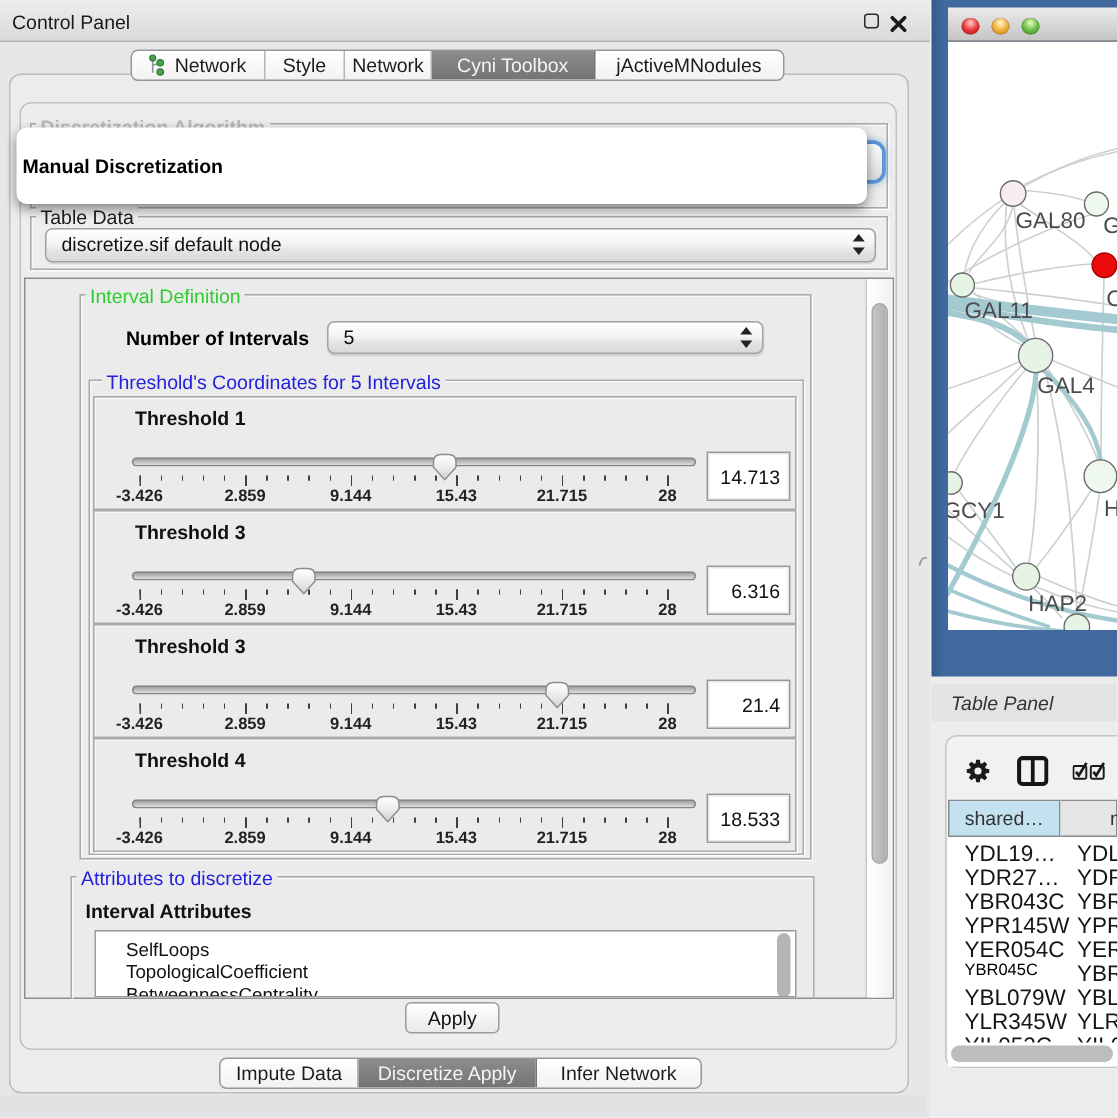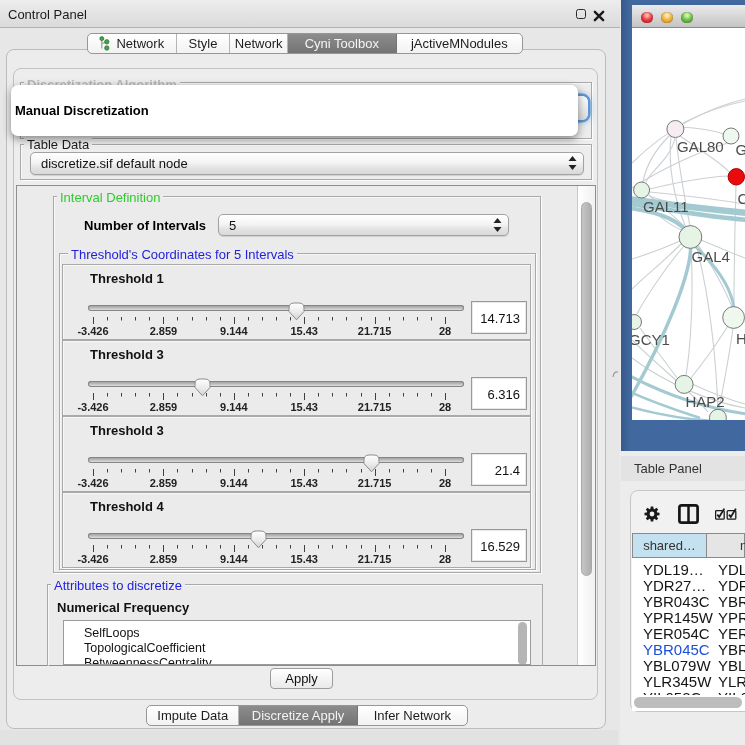--- a/index.html
+++ b/index.html
@@ -197,27 +197,27 @@
         <defs>
           <linearGradient id="tg4" x1="0" y1="0" x2="0" y2="1">
             <stop offset="0" stop-color="#ffffff"></stop>
             <stop offset="0.6" stop-color="#e8e8e8"></stop>
             <stop offset="1" stop-color="#cfcfcf"></stop>
           </linearGradient>
         </defs>
         <path d="M1,6 Q1,1 6,1 H11 Q16,1 16,6 V9.5 L8.5,17.8 L1,9.5 Z" fill="url(#tg4)" stroke="#8d8d8d" stroke-width="1"></path>
       </svg>
   <div class="vbox">
-        <span>16.529</span>
+        <span>18.533</span>
       </div>
 </div>
 
 <div class="tpanel" style="left:47px;top:584px;width:496px;height:82px;border-bottom:none;box-shadow:inset 1px 1px 0 rgba(255,255,255,.6);"></div>
 <div class="tlabel" style="left:51px;top:578px;color:#2222dd;background:#ebebeb;">Attributes to discretize</div>
-<div class="abs" style="left:57px;top:600px;font-size:13px;font-weight:bold;color:#111;">Numerical Frequency</div>
+<div class="abs" style="left:57px;top:600px;font-size:13px;font-weight:bold;color:#111;">Interval Attributes</div>
 <div class="abs" style="left:63px;top:620px;width:468px;height:45px;background:#fff;border:1px solid #9a9a9a;box-sizing:border-box;overflow:hidden;">
   <div style="position:absolute;left:20px;top:5px;font-size:12.5px;color:#111;">SelfLoops</div>
   <div style="position:absolute;left:20px;top:20px;font-size:12.5px;color:#111;">TopologicalCoefficient</div>
   <div style="position:absolute;left:20px;top:35px;font-size:12.5px;color:#111;">BetweennessCentrality</div>
   <div style="position:absolute;right:3px;top:1px;width:9px;height:43px;background:#b5b5b5;border-radius:5px;"></div>
 </div>
 
 <div class="abs" style="left:270px;top:668px;width:63px;height:21px;border:1px solid #9c9c9c;border-radius:4px;background:linear-gradient(#ffffff,#e9e9e9);box-sizing:border-box;text-align:center;"><span style="font-size:13px;color:#111;line-height:19px;">Apply</span></div>
 
 <div class="seg" style="left:146px;top:705px;width:322px;height:21px;">
@@ -304,21 +304,21 @@
 <text x="643" y="212">GAL11</text>
 <text x="691.5" y="262">GAL4</text>
 <text x="629" y="345">GCY1</text>
 <text x="736" y="344">H</text>
 <text x="685.5" y="407">HAP2</text>
 </g>
 </svg>
 </div>
 
 <div class="abs" style="left:621px;top:456px;width:124px;height:25px;background:#e3e3e3;"></div>
-<div class="abs" style="left:634px;top:461px;font-size:13px;color:#333;">Table Panel</div>
+<div class="abs" style="left:634px;top:461px;font-size:13px;color:#333;font-style:italic;">Table Panel</div>
 
 <div class="abs" style="left:630px;top:490px;width:130px;height:222px;background:#f1f1f1;border:1px solid #c6c6c6;border-radius:8px;box-sizing:border-box;"></div>
 
 <svg class="abs" style="left:644px;top:506px;" width="16" height="16" viewBox="-8 -8 16 16">
       <path d="M5.16,-1.60 L7.50,-1.21 L7.50,1.21 L5.16,1.60 L4.78,2.52 L6.16,4.45 L4.45,6.16 L2.52,4.78 L1.60,5.16 L1.21,7.50 L-1.21,7.50 L-1.60,5.16 L-2.52,4.78 L-4.45,6.16 L-6.16,4.45 L-4.78,2.52 L-5.16,1.60 L-7.50,1.21 L-7.50,-1.21 L-5.16,-1.60 L-4.78,-2.52 L-6.16,-4.45 L-4.45,-6.16 L-2.52,-4.78 L-1.60,-5.16 L-1.21,-7.50 L1.21,-7.50 L1.60,-5.16 L2.52,-4.78 L4.45,-6.16 L6.16,-4.45 L4.78,-2.52 Z" fill="#1a1a1a"></path>
       <circle r="2.4" fill="#f1f1f1"></circle>
     </svg>
 <svg class="abs" style="left:678px;top:504px;" width="21" height="20" viewBox="0 0 21 20">
       <rect x="1.4" y="1.4" width="18.2" height="17.2" rx="2.2" fill="none" stroke="#151515" stroke-width="2.7"></rect>
       <line x1="10.5" y1="1" x2="10.5" y2="19" stroke="#151515" stroke-width="2.5"></line>
@@ -341,21 +341,21 @@
   <div class="abs" style="left:11px;top:27.5px;font-size:15px;color:#151515;">YDL19…</div>
       <div class="abs" style="left:86px;top:27.5px;font-size:15px;color:#151515;">YDL1</div>
 <div class="abs" style="left:11px;top:43.6px;font-size:15px;color:#151515;">YDR27…</div>
       <div class="abs" style="left:86px;top:43.6px;font-size:15px;color:#151515;">YDR2</div>
 <div class="abs" style="left:11px;top:59.7px;font-size:15px;color:#151515;">YBR043C</div>
       <div class="abs" style="left:86px;top:59.7px;font-size:15px;color:#151515;">YBR0</div>
 <div class="abs" style="left:11px;top:75.8px;font-size:15px;color:#151515;">YPR145W</div>
       <div class="abs" style="left:86px;top:75.8px;font-size:15px;color:#151515;">YPR1</div>
 <div class="abs" style="left:11px;top:91.9px;font-size:15px;color:#151515;">YER054C</div>
       <div class="abs" style="left:86px;top:91.9px;font-size:15px;color:#151515;">YER0</div>
-<div class="abs" style="left:11px;top:108.0px;font-size:15px;color:#1d4ed8;">YBR045C</div>
+<div class="abs" style="left:11px;top:108.0px;font-size:11px;color:#000000;">YBR045C</div>
       <div class="abs" style="left:86px;top:108.0px;font-size:15px;color:#151515;">YBR0</div>
 <div class="abs" style="left:11px;top:124.1px;font-size:15px;color:#151515;">YBL079W</div>
       <div class="abs" style="left:86px;top:124.1px;font-size:15px;color:#151515;">YBL0</div>
 <div class="abs" style="left:11px;top:140.2px;font-size:15px;color:#151515;">YLR345W</div>
       <div class="abs" style="left:86px;top:140.2px;font-size:15px;color:#151515;">YLR3</div>
 <div class="abs" style="left:11px;top:156.3px;font-size:15px;color:#151515;">YIL052C</div>
       <div class="abs" style="left:86px;top:156.3px;font-size:15px;color:#151515;">YIL0</div>
 
 </div>
 

